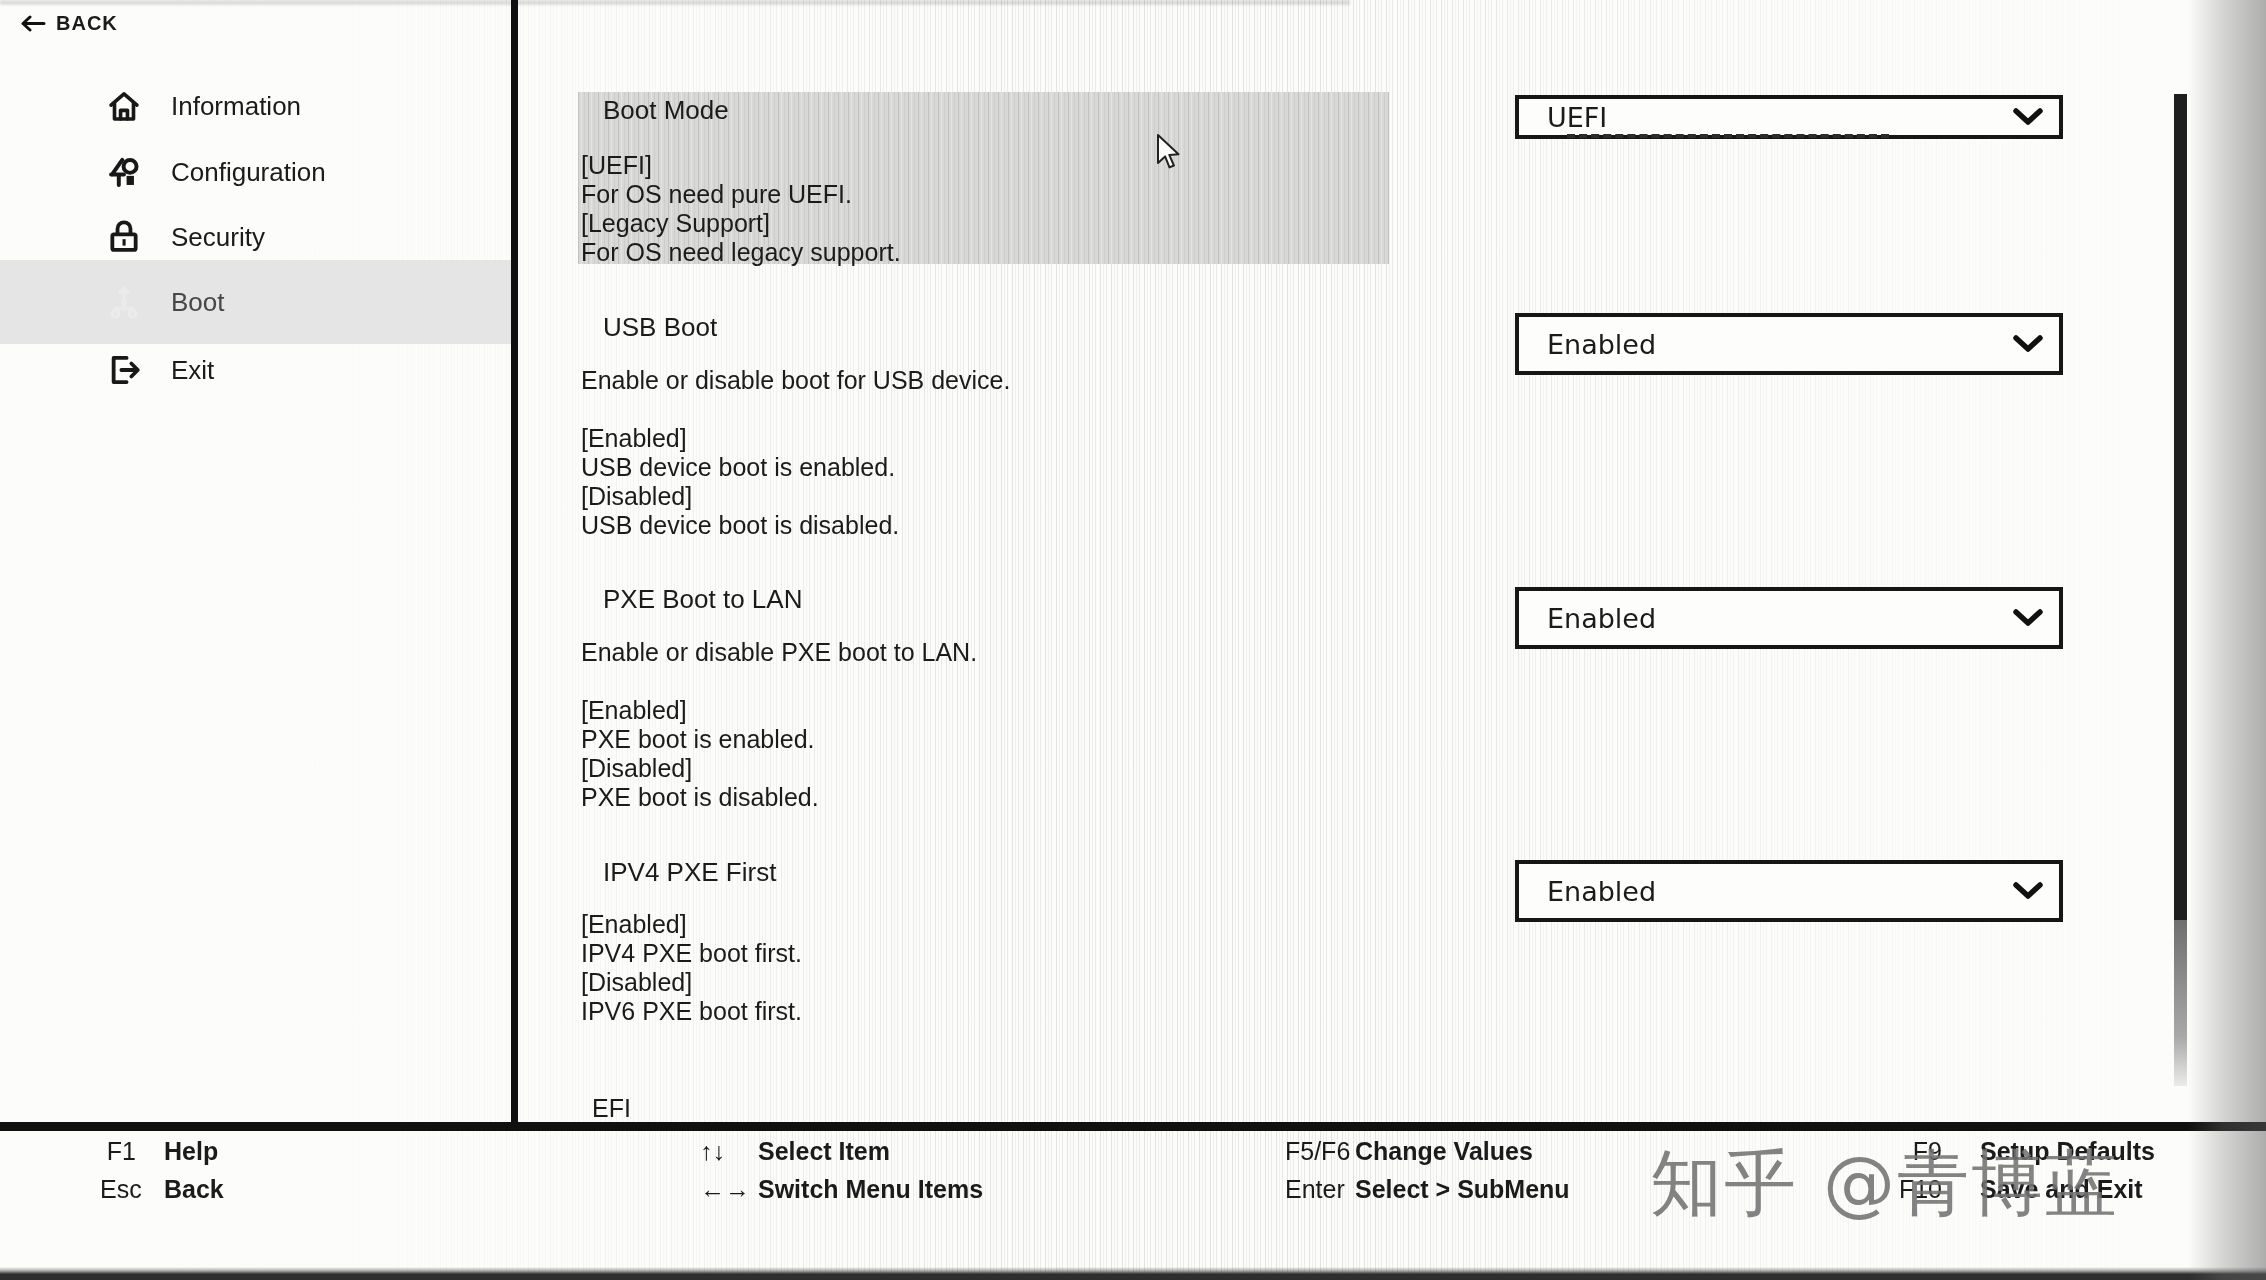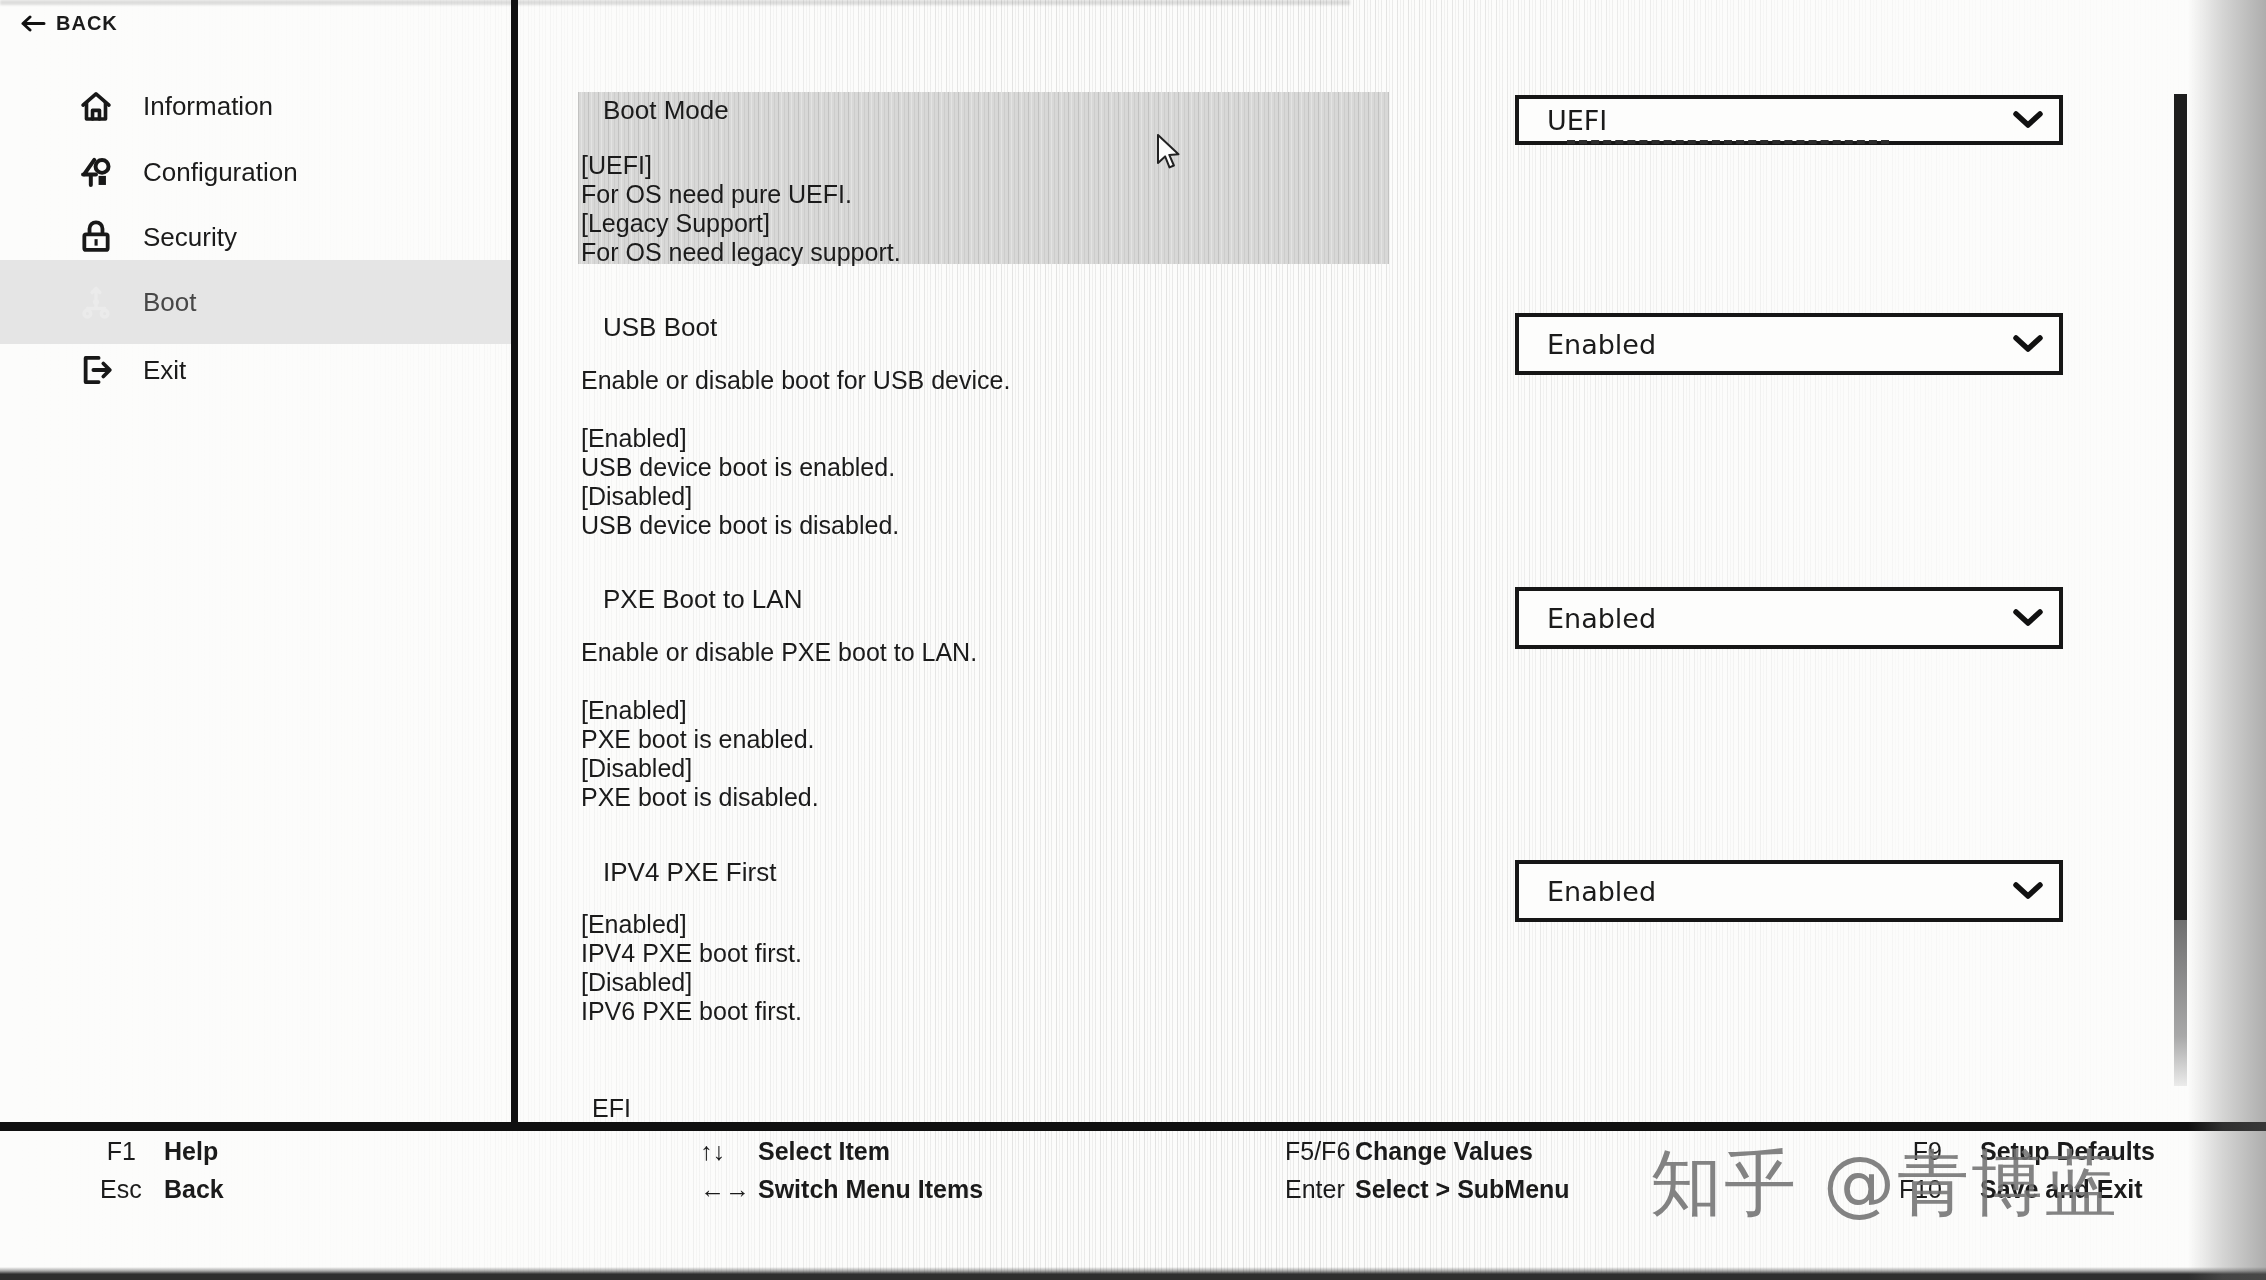--- a/index.html
+++ b/index.html
@@ -29,21 +29,21 @@
   .right-shade { position:absolute; top:0; left:2188px; width:78px; height:1280px; pointer-events:none;
     background:linear-gradient(90deg, rgba(120,120,120,0) 0%, rgba(120,120,120,0.30) 45%, rgba(95,95,95,0.5) 100%); }
 
   
   .back { position:absolute; left:20px; top:12px; display:flex; align-items:center; gap:10px; cursor:default; }
   .back .lbl { font-size:20px; font-weight:700; letter-spacing:1px; }
 
   
   .v-divider { position:absolute; left:511px; top:0; width:7px; height:1127px; background:#101010; }
   .side-item { position:absolute; left:0; width:511px; height:44px;
-    display:flex; align-items:center; gap:28px; padding-left:77px; font-size:26px; }
+    display:flex; align-items:center; gap:28px; padding-left:105px; font-size:26px; }
   .side-item .ico { width:38px; height:38px; flex:0 0 38px; display:flex; align-items:center; justify-content:center; }
   #item-information { top:84px; }
   #item-configuration { top:150px; }
   #item-security { top:215px; }
   #item-boot { top:260px; height:84px; background:#e5e5e5; color:#474747; }
   #item-exit { top:348px; }
 
   
   .setting-label { position:absolute; left:603px; font-size:26px; line-height:29px; }
   .setting-desc  { position:absolute; left:581px; font-size:25px; line-height:29px; white-space:pre-line; }
@@ -61,21 +61,21 @@
   #desc-pxe { top:638px; }
   #lbl-ipv4 { top:858px; }
   #desc-ipv4 { top:910px; }
   #truncated-item { position:absolute; left:592px; top:1094px; font-size:25px; }
 
   
   .dropdown { position:absolute; left:1515px; width:548px; height:62px;
     background:#fdfdfc; border:4px solid #161616;
     display:flex; align-items:center; padding:0 16px 0 28px; }
   .dropdown .val { flex:1; font-size:27px; font-family:"DejaVu Sans","Liberation Sans",sans-serif; }
-  #dd-boot-mode { top:95px; height:50px; }
+  #dd-boot-mode { top:95px; height:44px; }
   #dd-usb-boot { top:313px; }
   #dd-pxe { top:587px; }
   #dd-ipv4 { top:860px; }
   .dd-underline { position:absolute; left:48px; bottom:-3px; width:322px;
     border-top:4px dashed #2c2c2c; }
 
   
   .scroll-thumb { position:absolute; left:2174px; top:94px; width:13px; height:826px; background:#1e1e1e; }
   .scroll-tail  { position:absolute; left:2174px; top:920px; width:13px; height:166px;
     background:linear-gradient(180deg,#6f6f6f, #a8a8a8 70%, rgba(170,170,170,0.2)); }

